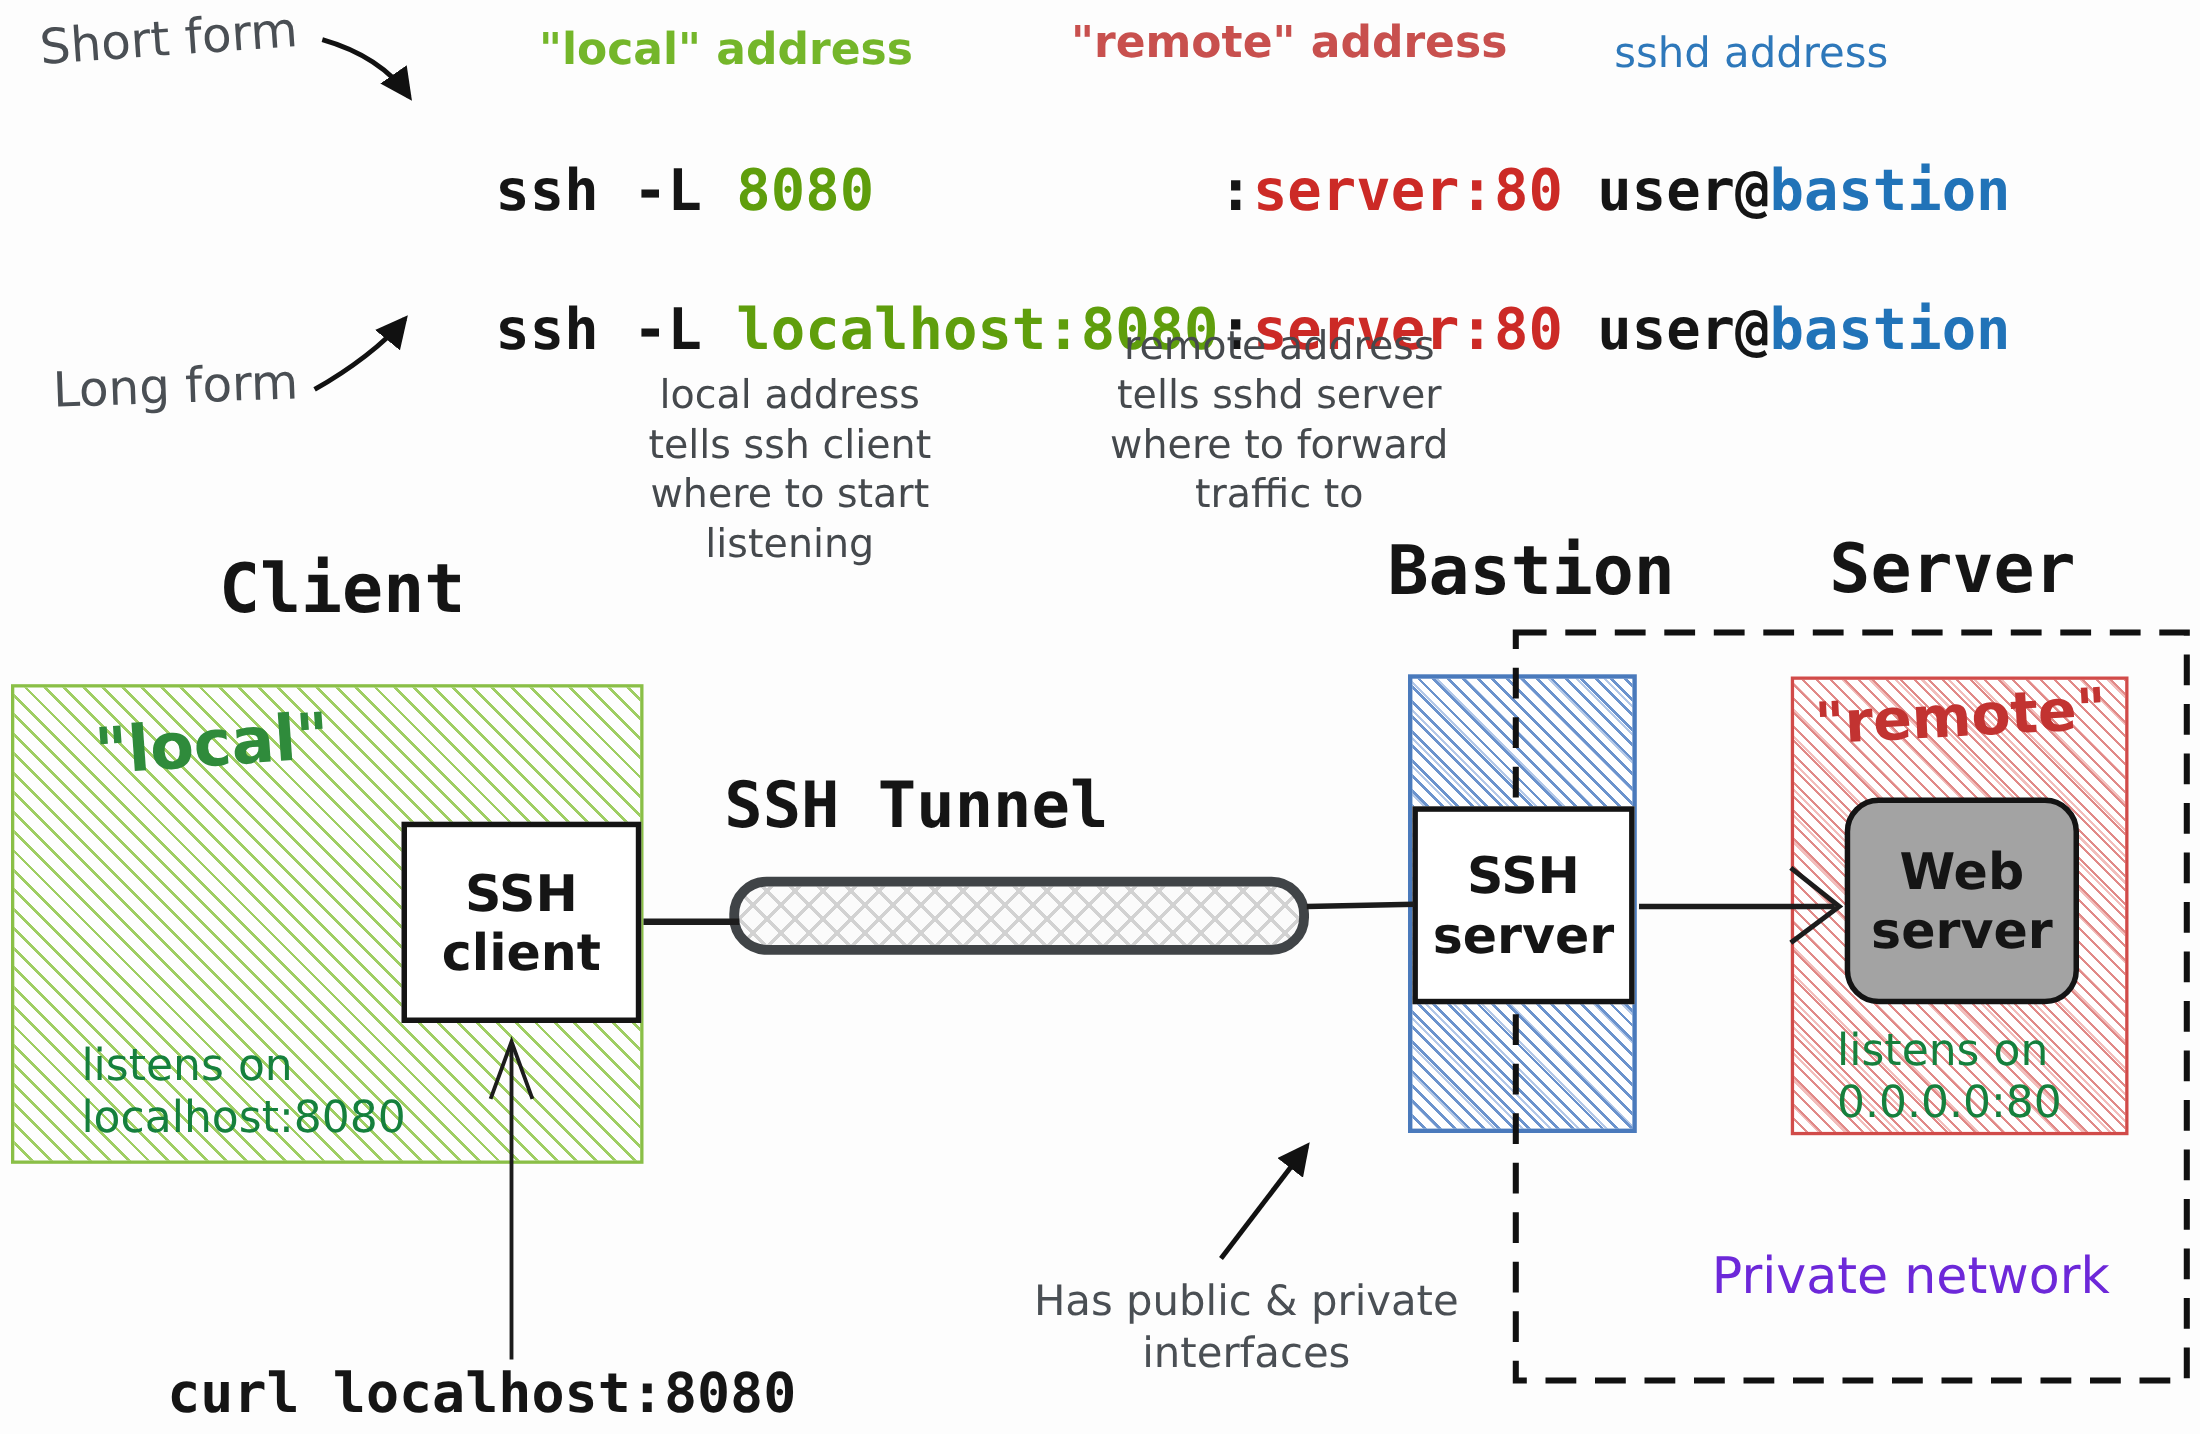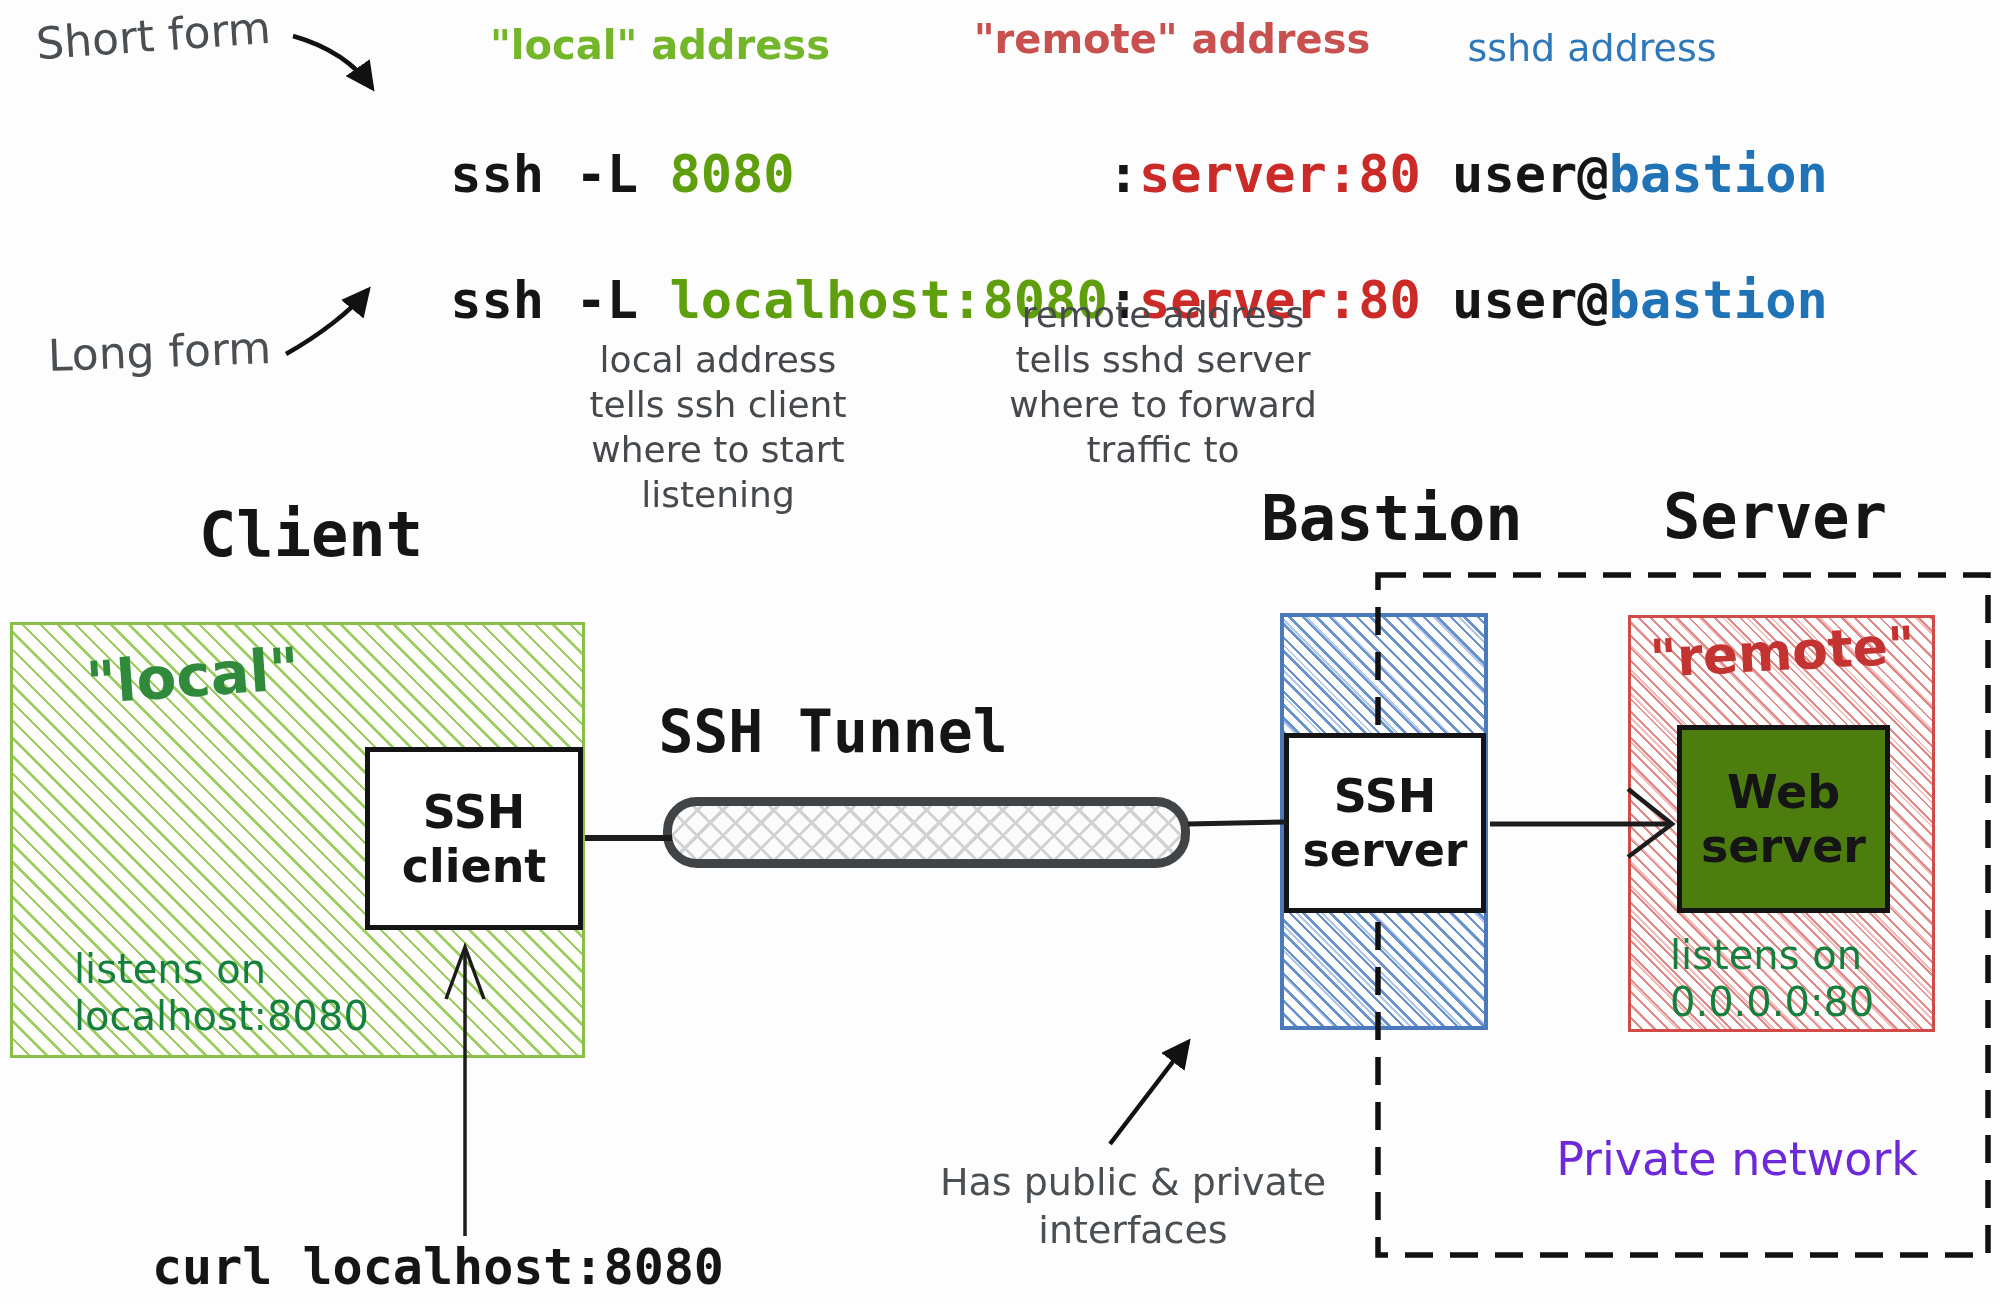--- a/index.html
+++ b/index.html
@@ -38,21 +38,21 @@
       #ffffff;}
   .zone-red{border:3px solid #d14b49;
     background:
       repeating-linear-gradient(45deg, rgba(0,0,0,0) 0 7px, #e18a88 7px 9px),
       repeating-linear-gradient(45deg, rgba(0,0,0,0) 0 15px, #f2bdbb 15px 17px),
       #ffffff;}
   
   .node{box-sizing:border-box;background:#ffffff;border:5px solid #141414;
         display:flex;flex-direction:column;align-items:center;justify-content:center;
         font-weight:bold;font-size:46px;line-height:54px;}
-  .node-red{background:#4d7c0f;}
+  .node-red{background:#a3a3a3;border-radius:31px;}
   
   .tunnel{box-sizing:border-box;border:9px solid #404447;border-radius:34px;
     background:
       repeating-linear-gradient(45deg, rgba(0,0,0,0) 0 15px, #d2d2d2 15px 18px),
       repeating-linear-gradient(-45deg, rgba(0,0,0,0) 0 15px, #d2d2d2 15px 18px),
       #fbfbfb;}
   .zone-label-green{font-size:58px;font-weight:bold;color:#2f8b3b;transform:rotate(-4deg);}
   .zone-label-red{font-size:52px;font-weight:bold;color:#c23331;transform:rotate(-3deg);}
   .listens{font-size:40px;line-height:47px;color:#15803d;}
   svg{position:absolute;left:0;top:0;pointer-events:none;}

